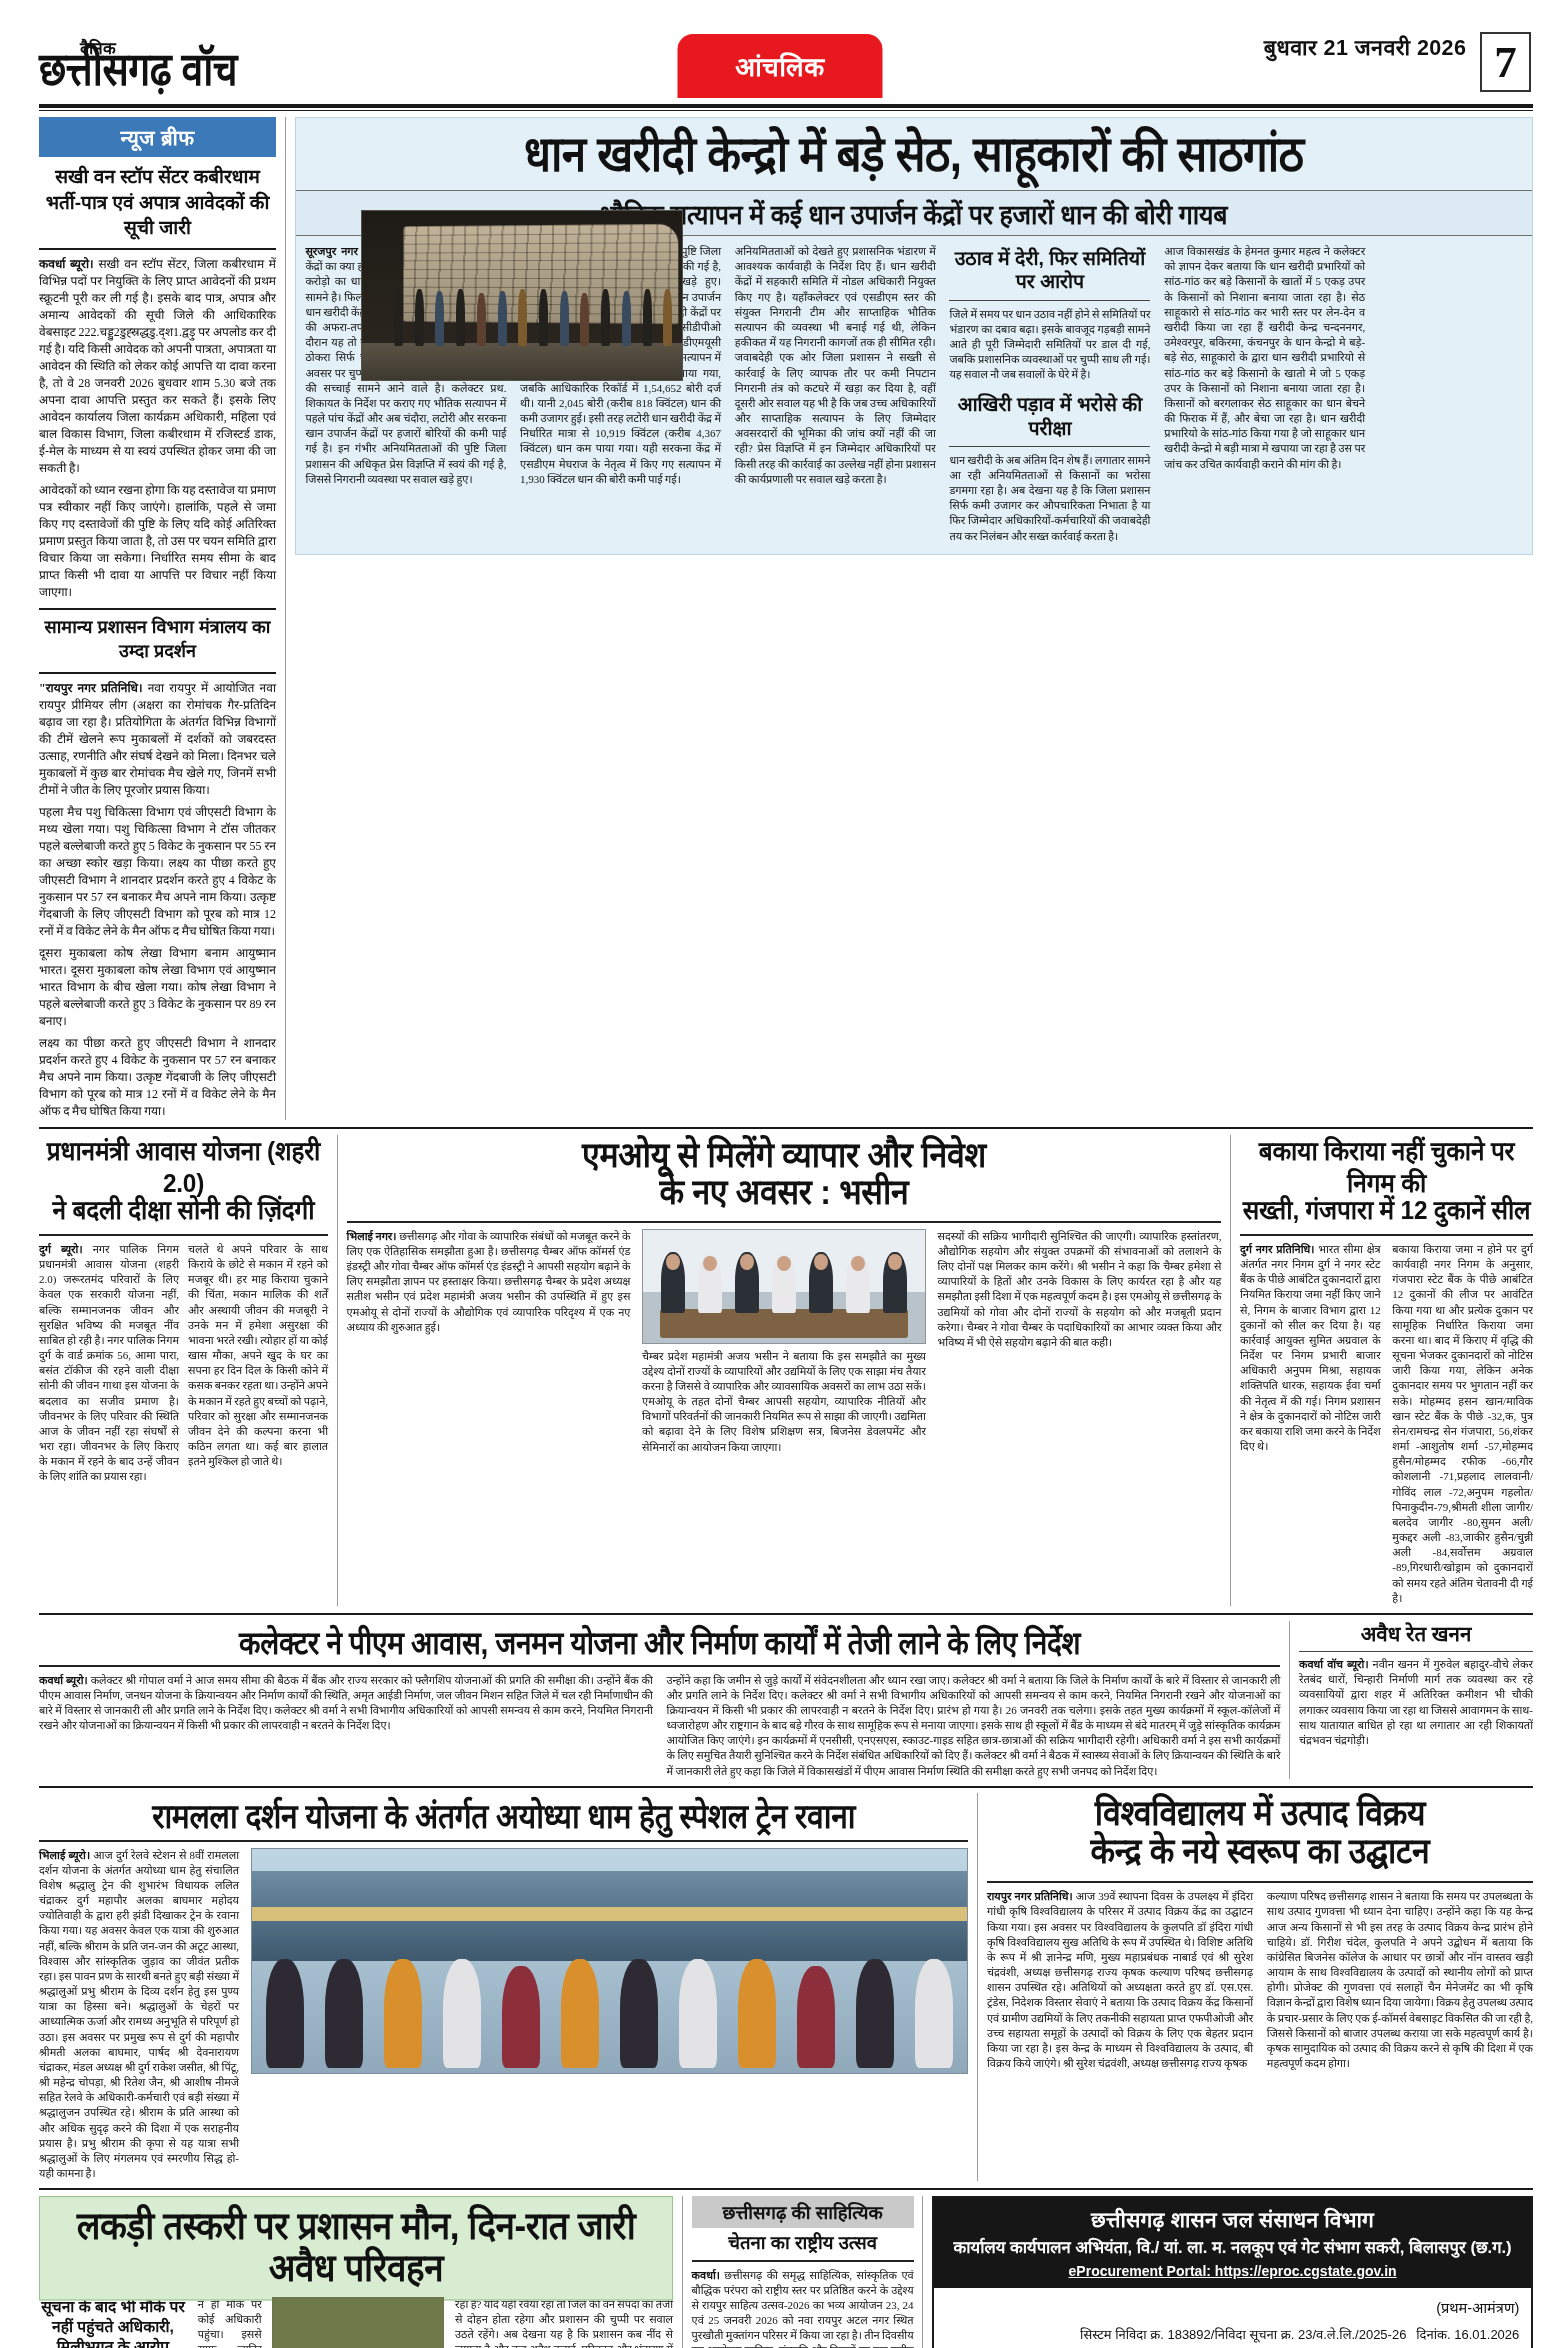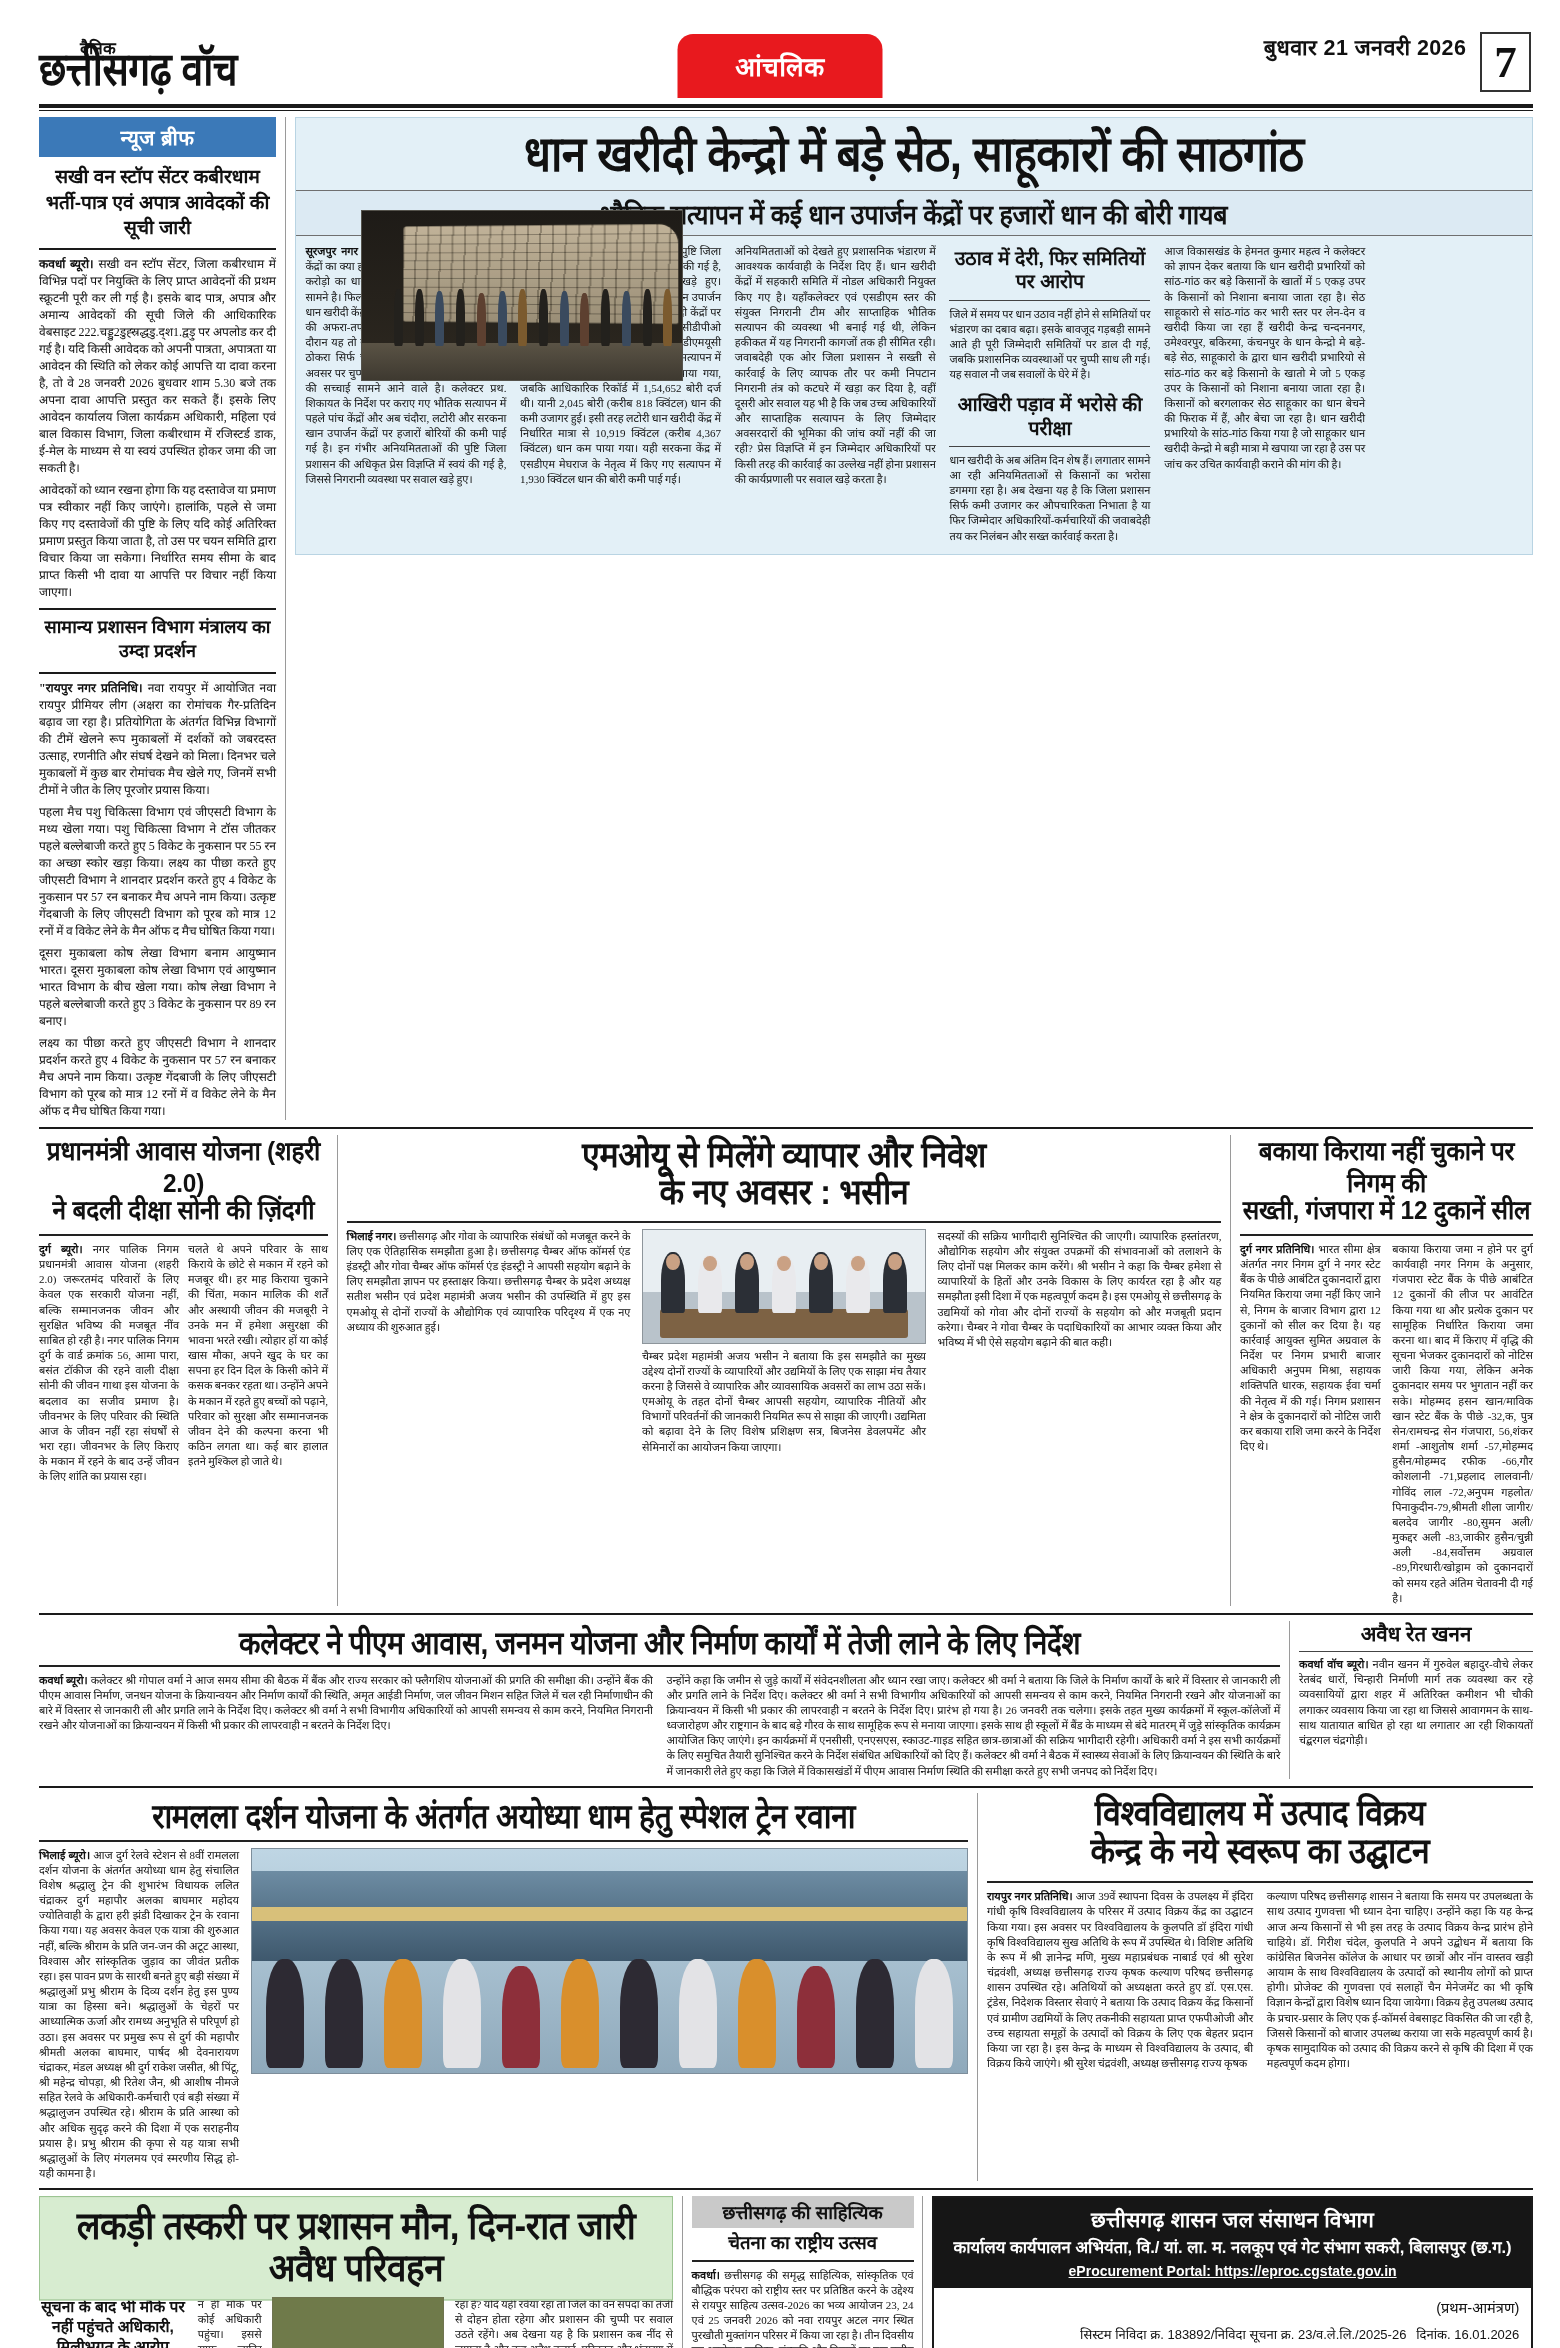--- a/index.html
+++ b/index.html
@@ -421,21 +421,21 @@
         </div>
       </div>
 
       <div class="vsep"></div>
 
       <div style="flex:0 0 234px">
         <div class="h-md">अवैध रेत खनन</div>
         <div class="mini-rule" style="height:1px;background:#444;margin:4.9px 0 4.9px"></div>
         <p class="txt xtiny">
           <span class="byline">कवर्धा वॉच ब्यूरो।</span>
-          <span>नवीन खनन में गुरुवेल बहादुर-वौचे लेकर रेतबंद धारों, चिन्हारी निर्माणी मार्ग तक व्यवस्था कर रहे व्यवसायियों द्वारा शहर में अतिरिक्त कमीशन भी चौकी लगाकर व्यवसाय किया जा रहा था जिससे आवागमन के साथ-साथ यातायात बाधित हो रहा था लगातार आ रही शिकायतों चंद्बरगल चंद्रगोड़ी।</span>
+          <span>नवीन खनन में गुरुवेल बहादुर-वौचे लेकर रेतबंद धारों, चिन्हारी निर्माणी मार्ग तक व्यवस्था कर रहे व्यवसायियों द्वारा शहर में अतिरिक्त कमीशन भी चौकी लगाकर व्यवसाय किया जा रहा था जिससे आवागमन के साथ-साथ यातायात बाधित हो रहा था लगातार आ रही शिकायतों चंद्रभवन चंद्रगोड़ी।</span>
         </p>
       </div>
     </div>
 
     <div class="hsep2"></div>
 
     <div class="row">
 
       <div style="flex:1">
         <div class="h-band-wide" style="font-size:30px">रामलला दर्शन योजना के अंतर्गत अयोध्या धाम हेतु स्पेशल ट्रेन रवाना</div>

